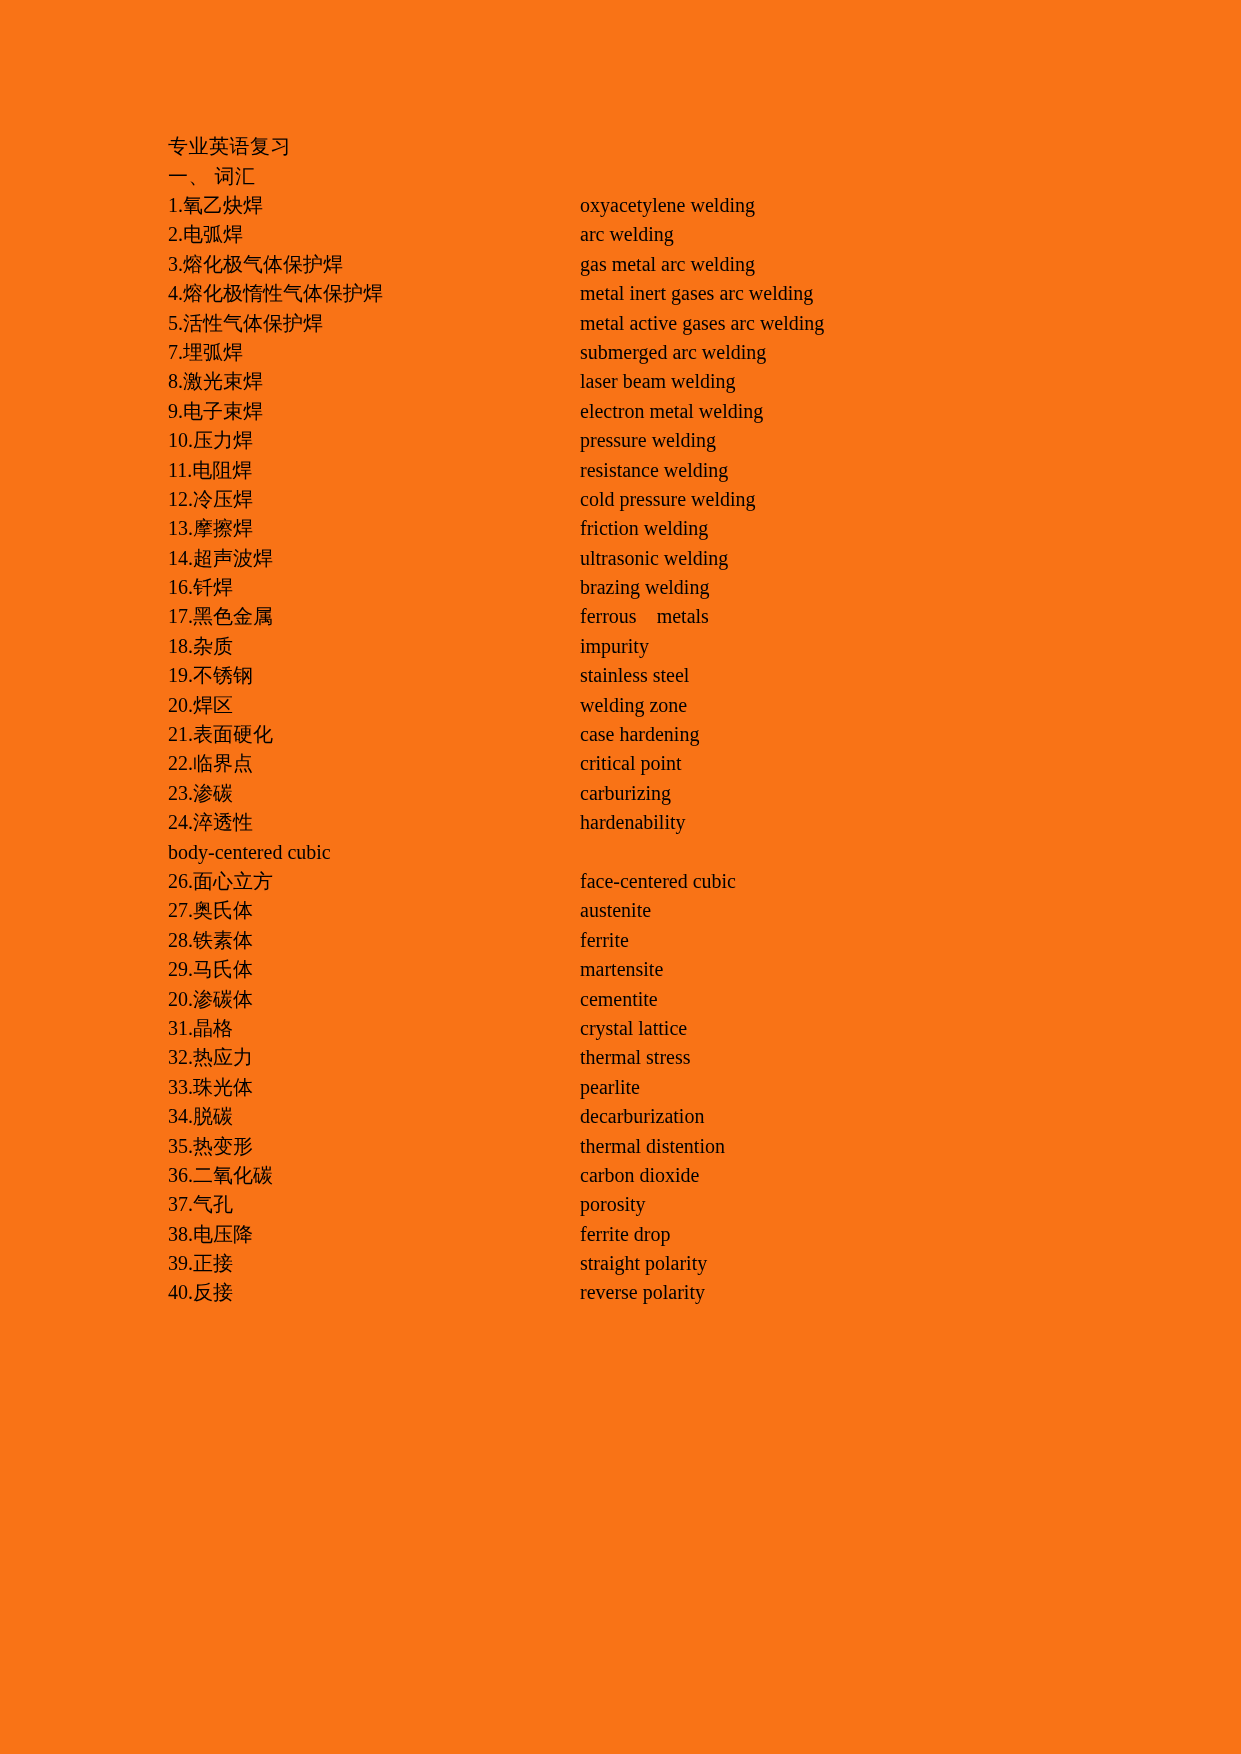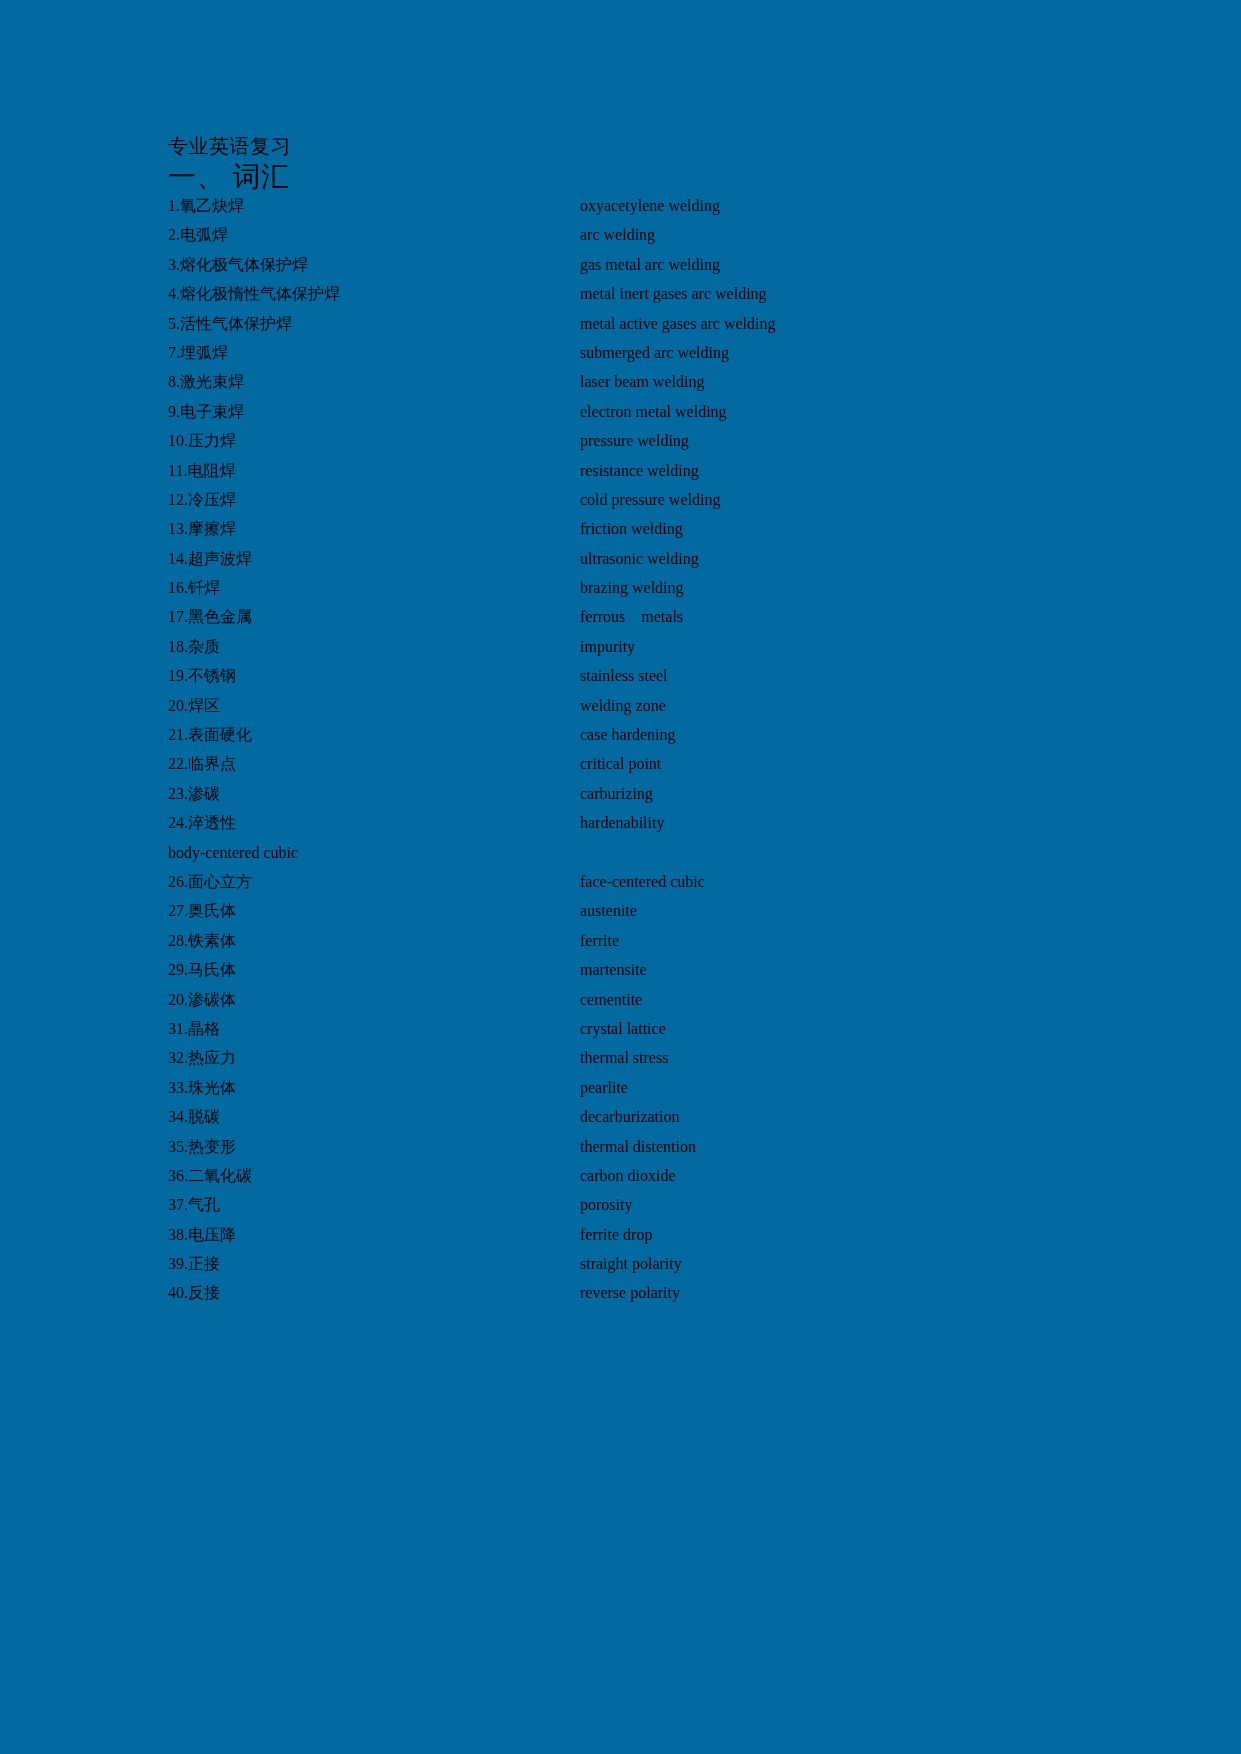--- a/index.html
+++ b/index.html
@@ -4,53 +4,53 @@
 <style>
   html, body {
     margin: 0;
     padding: 0;
     background: #ffffff;
   }
   .page {
     position: relative;
     width: 1241px;
     height: 1754px;
-    background: #0369a1;
+    background: #f97316;
     margin: 0 auto;
     overflow: hidden;
     font-family: "Liberation Serif", serif;
     color: #000000;
   }
   .content {
     position: absolute;
     left: 168px;
     top: 132px;
     width: 920px;
   }
   .doc-title {
     font-size: 20px;
     line-height: 29.5px;
     letter-spacing: 0.5px;
   }
   .section-heading {
-    font-size: 28px;
+    font-size: 20px;
     line-height: 29.5px;
     letter-spacing: 0.5px;
   }
   .vocab-list {
     margin: 0;
     padding: 0;
     list-style: none;
   }
   .vocab-row {
     display: flex;
     align-items: baseline;
     line-height: 29.4px;
     height: 29.4px;
-    font-size: 16px;
+    font-size: 20px;
   }
   .vocab-cn {
     width: 412px;
     flex: 0 0 412px;
     white-space: nowrap;
   }
   .vocab-en {
     flex: 1 1 auto;
     white-space: pre;
   }

